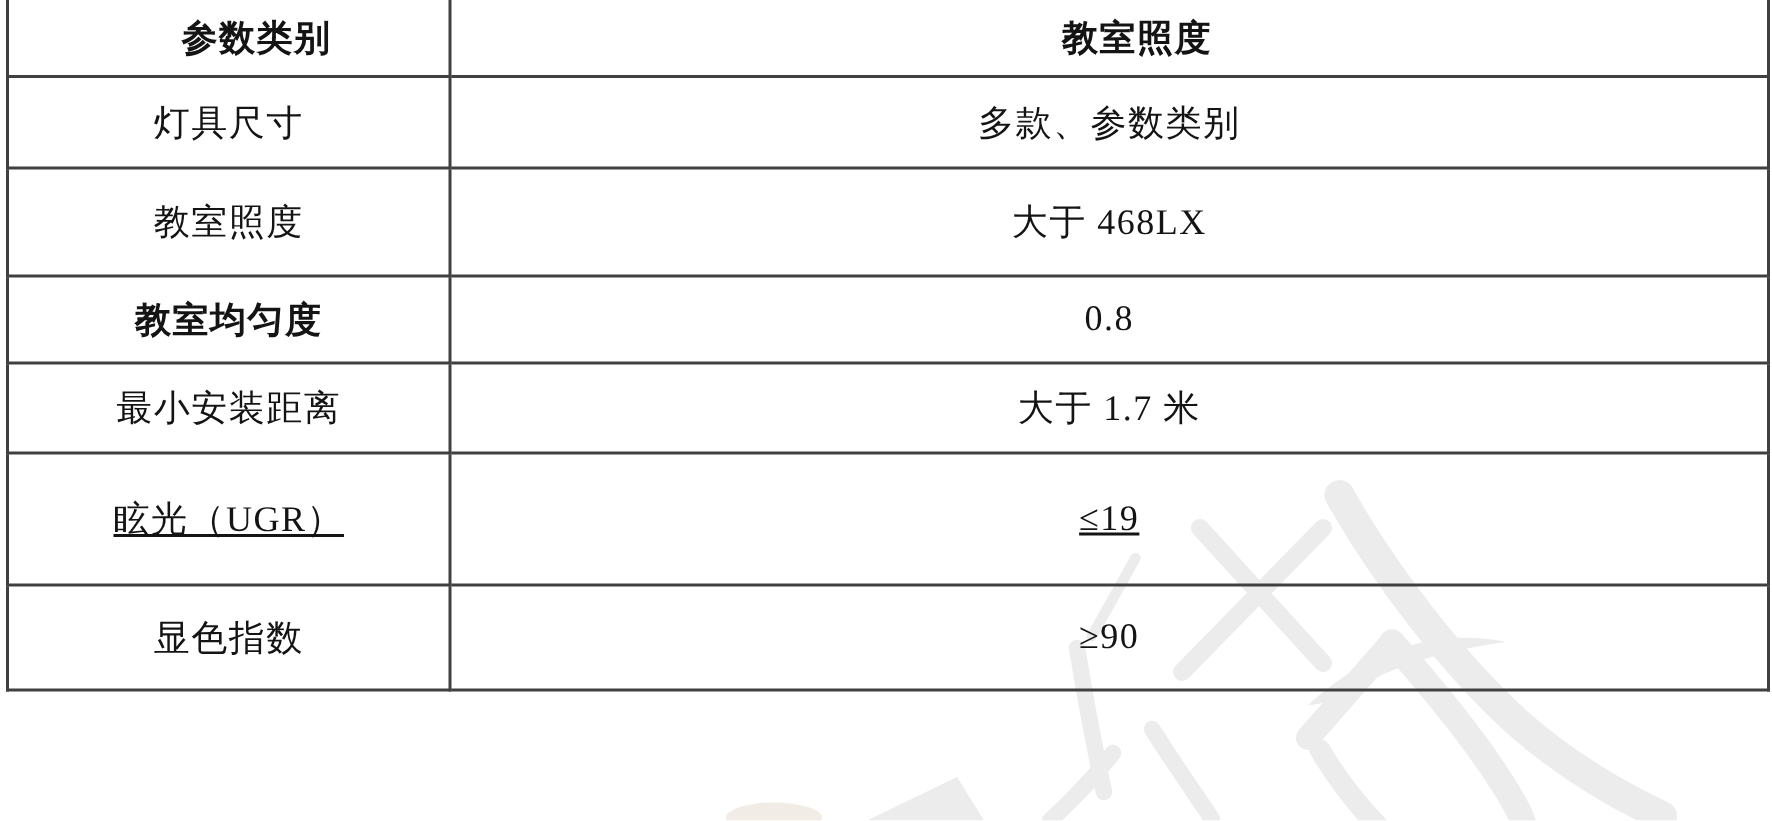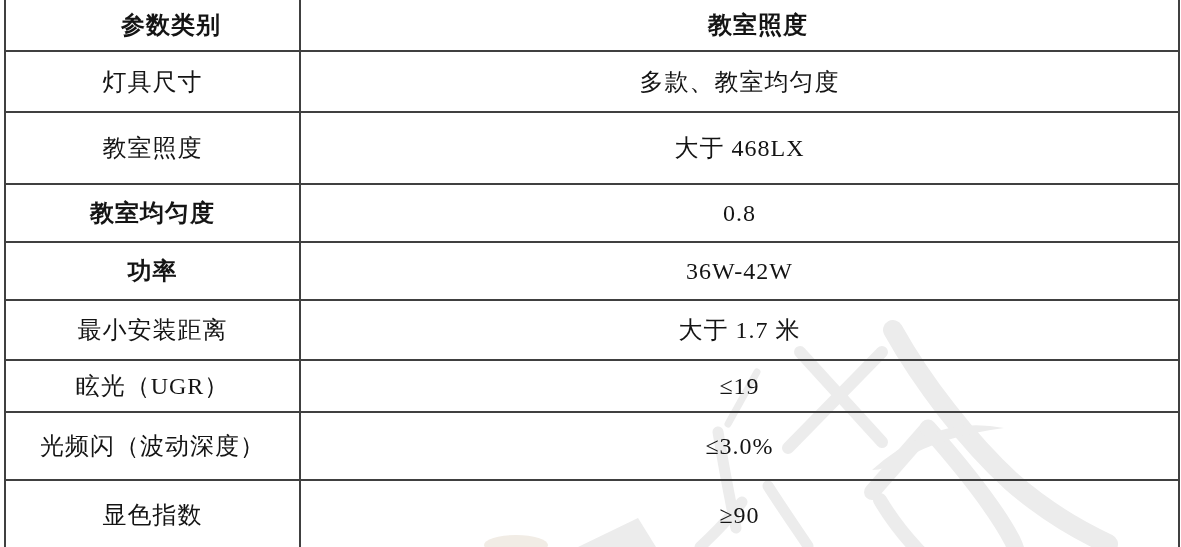--- a/index.html
+++ b/index.html
@@ -41,21 +41,21 @@
     background: transparent;
     font-weight: 400;
   }
   table.spec th { font-weight: 700; }
   tr.hrow  th { height: 52px; padding-left: 37px; }
   tr.r0 td { height: 61px; border-radius: 11px; }
   tr.r1 td { height: 72px; }
   tr.r2 td { height: 58px; }
   tr.r3 td { height: 58px; }
   tr.r4 td { height: 60px; margin-top: 28px; }
-  tr.r5 td { height: 52px; }
+  tr.r5 td { height: 88px; text-decoration: underline; }
   tr.r6 td { height: 68px; }
   tr.r7 td { height: 70px; }
   tr.boldparam td:first-child { font-weight: 700; }
 </style>
 </head>
 <body>
 
 <div class="page">
 
   <svg class="watermark" viewBox="0 0 1181 547" xmlns="http://www.w3.org/2000/svg">
@@ -88,45 +88,37 @@
           <col class="c1">
           <col class="c2">
         </colgroup>
       <tbody>
           <tr class="hrow">
         <th>参数类别</th>
         <th>教室照度</th>
       </tr>
       <tr class="r0">
         <td>灯具尺寸</td>
-        <td>多款、教室均匀度</td>
+        <td>多款、参数类别</td>
       </tr>
       <tr class="r1">
         <td>教室照度</td>
         <td>大于 468LX</td>
       </tr>
       <tr class="r2 boldparam">
         <td>教室均匀度</td>
         <td>0.8</td>
       </tr>
-      <tr class="r3 boldparam">
-        <td>功率</td>
-        <td>36W-42W</td>
-      </tr>
       <tr class="r4">
         <td>最小安装距离</td>
         <td>大于 1.7 米</td>
       </tr>
       <tr class="r5">
         <td>眩光（UGR）</td>
         <td>≤19</td>
-      </tr>
-      <tr class="r6">
-        <td>光频闪（波动深度）</td>
-        <td>≤3.0%</td>
       </tr>
       <tr class="r7">
         <td>显色指数</td>
         <td>≥90</td>
       </tr>
     </tbody>
       </table>
   </div>
 </div>
 

